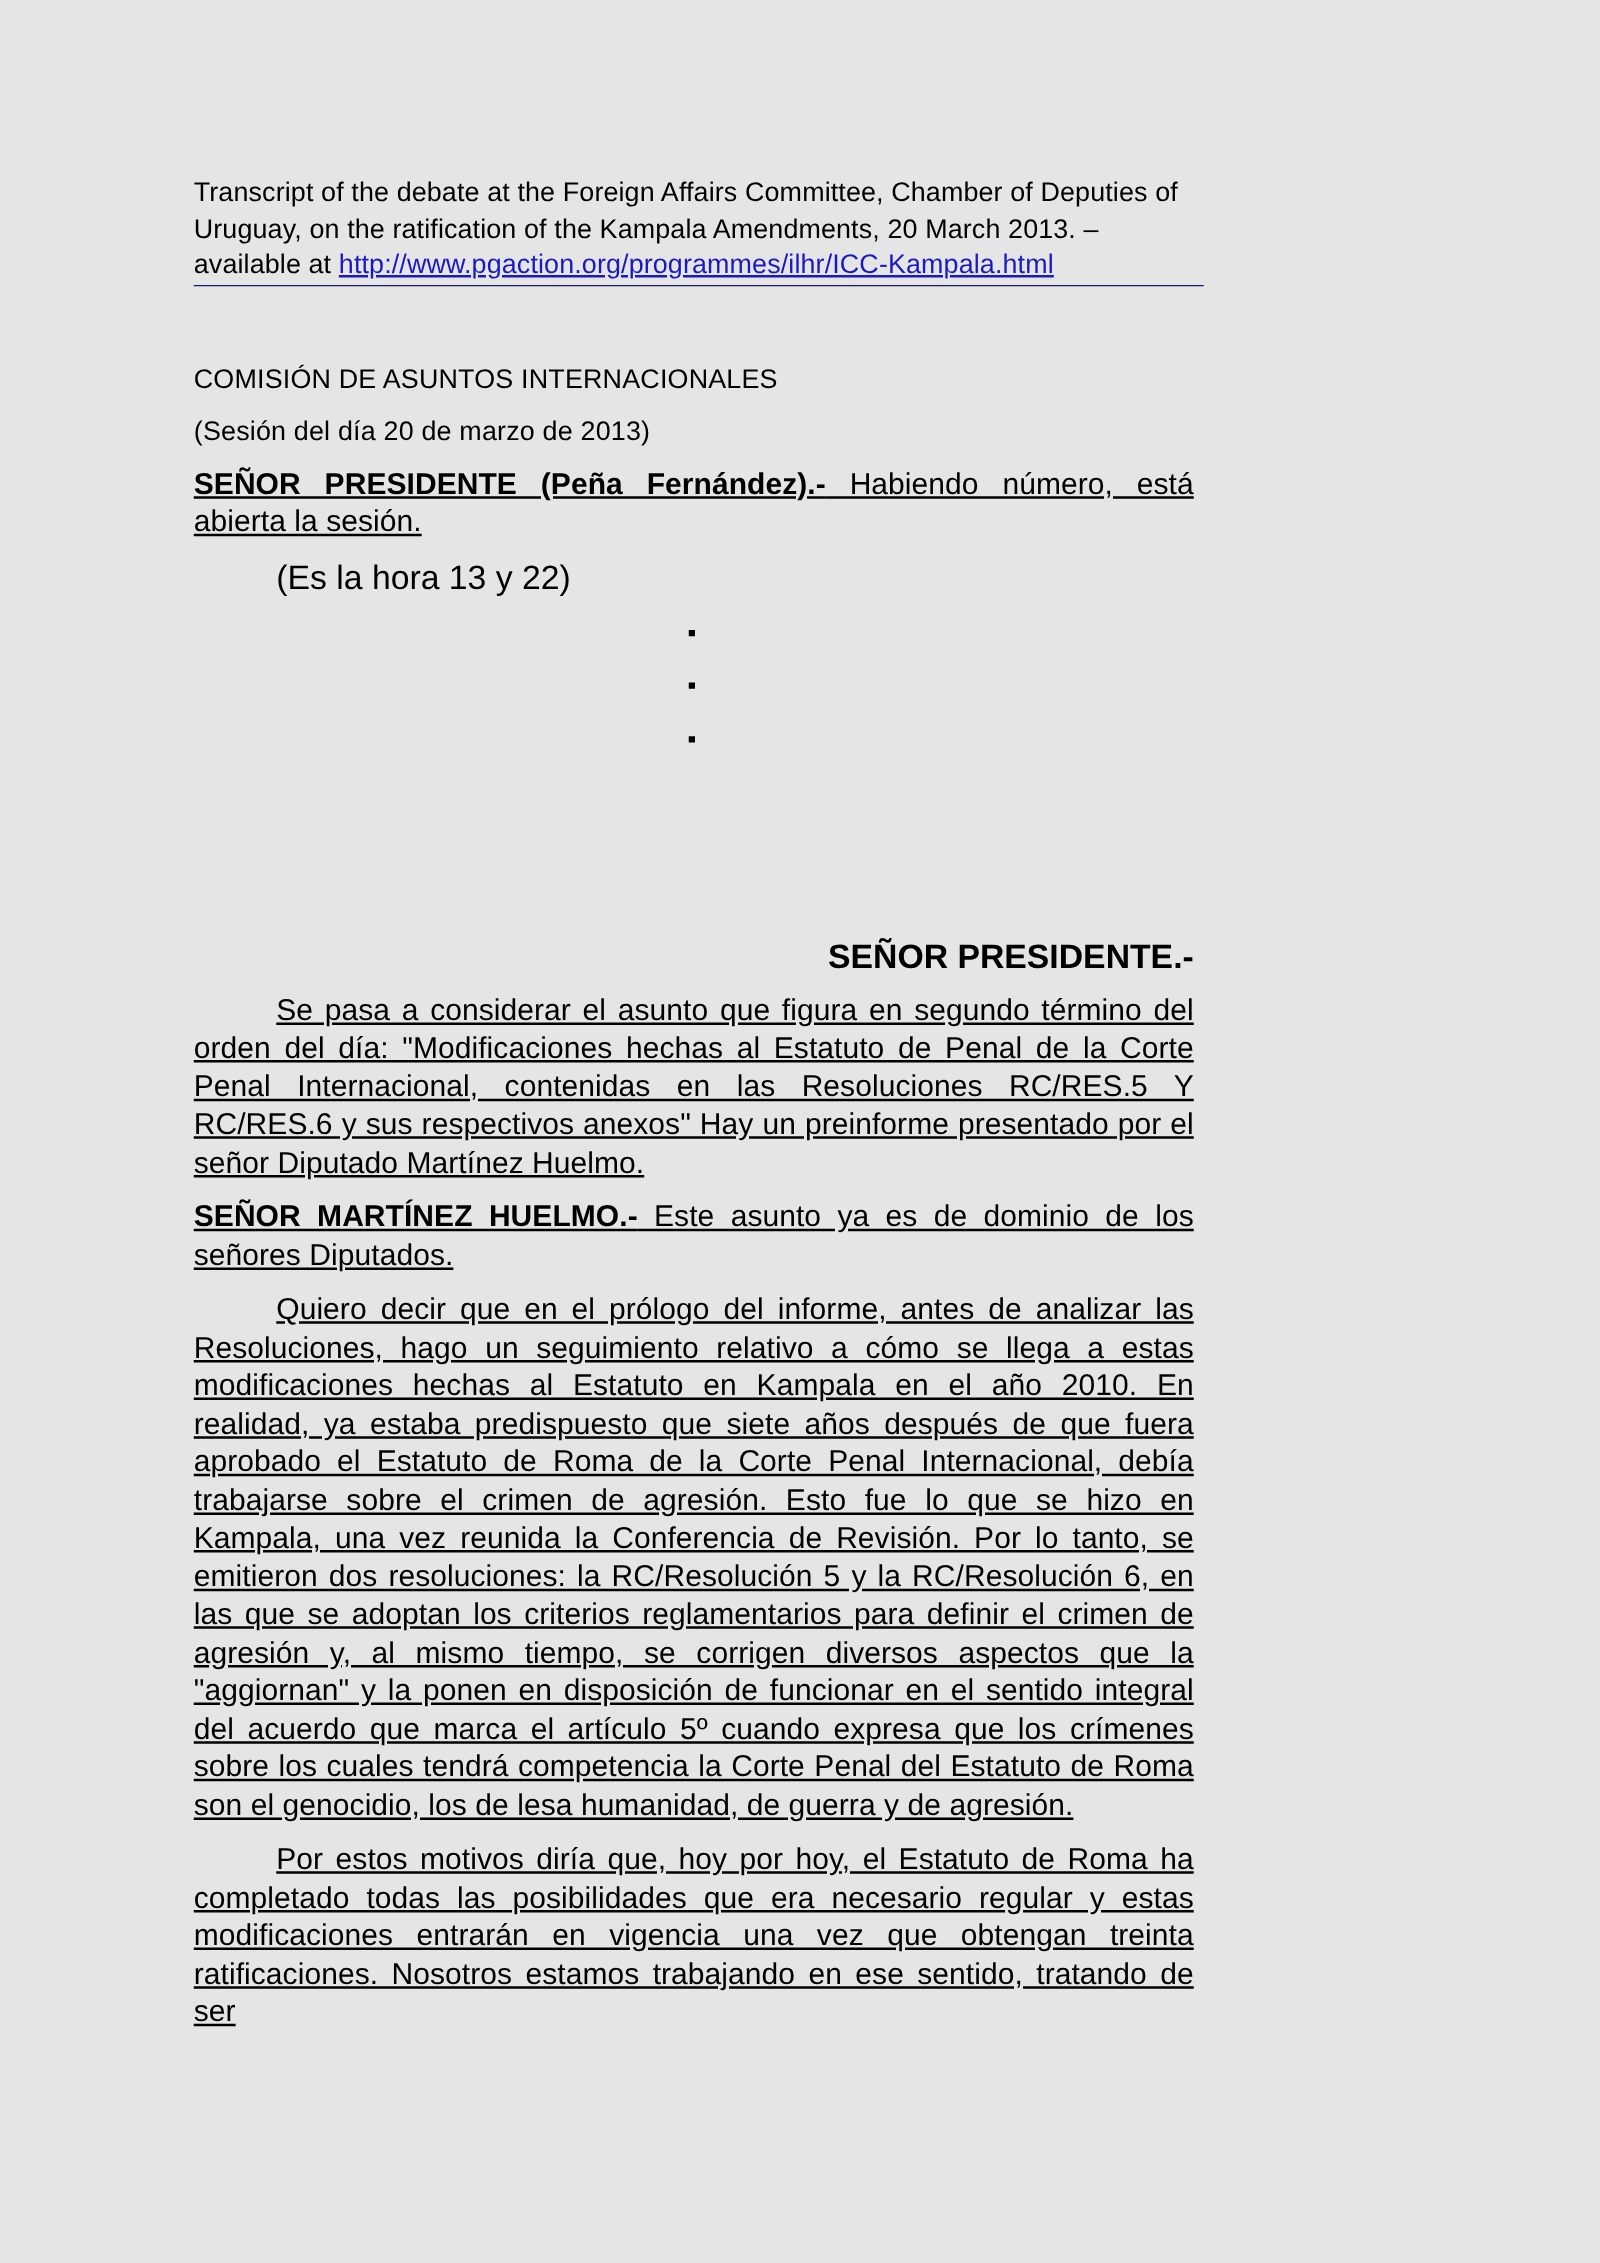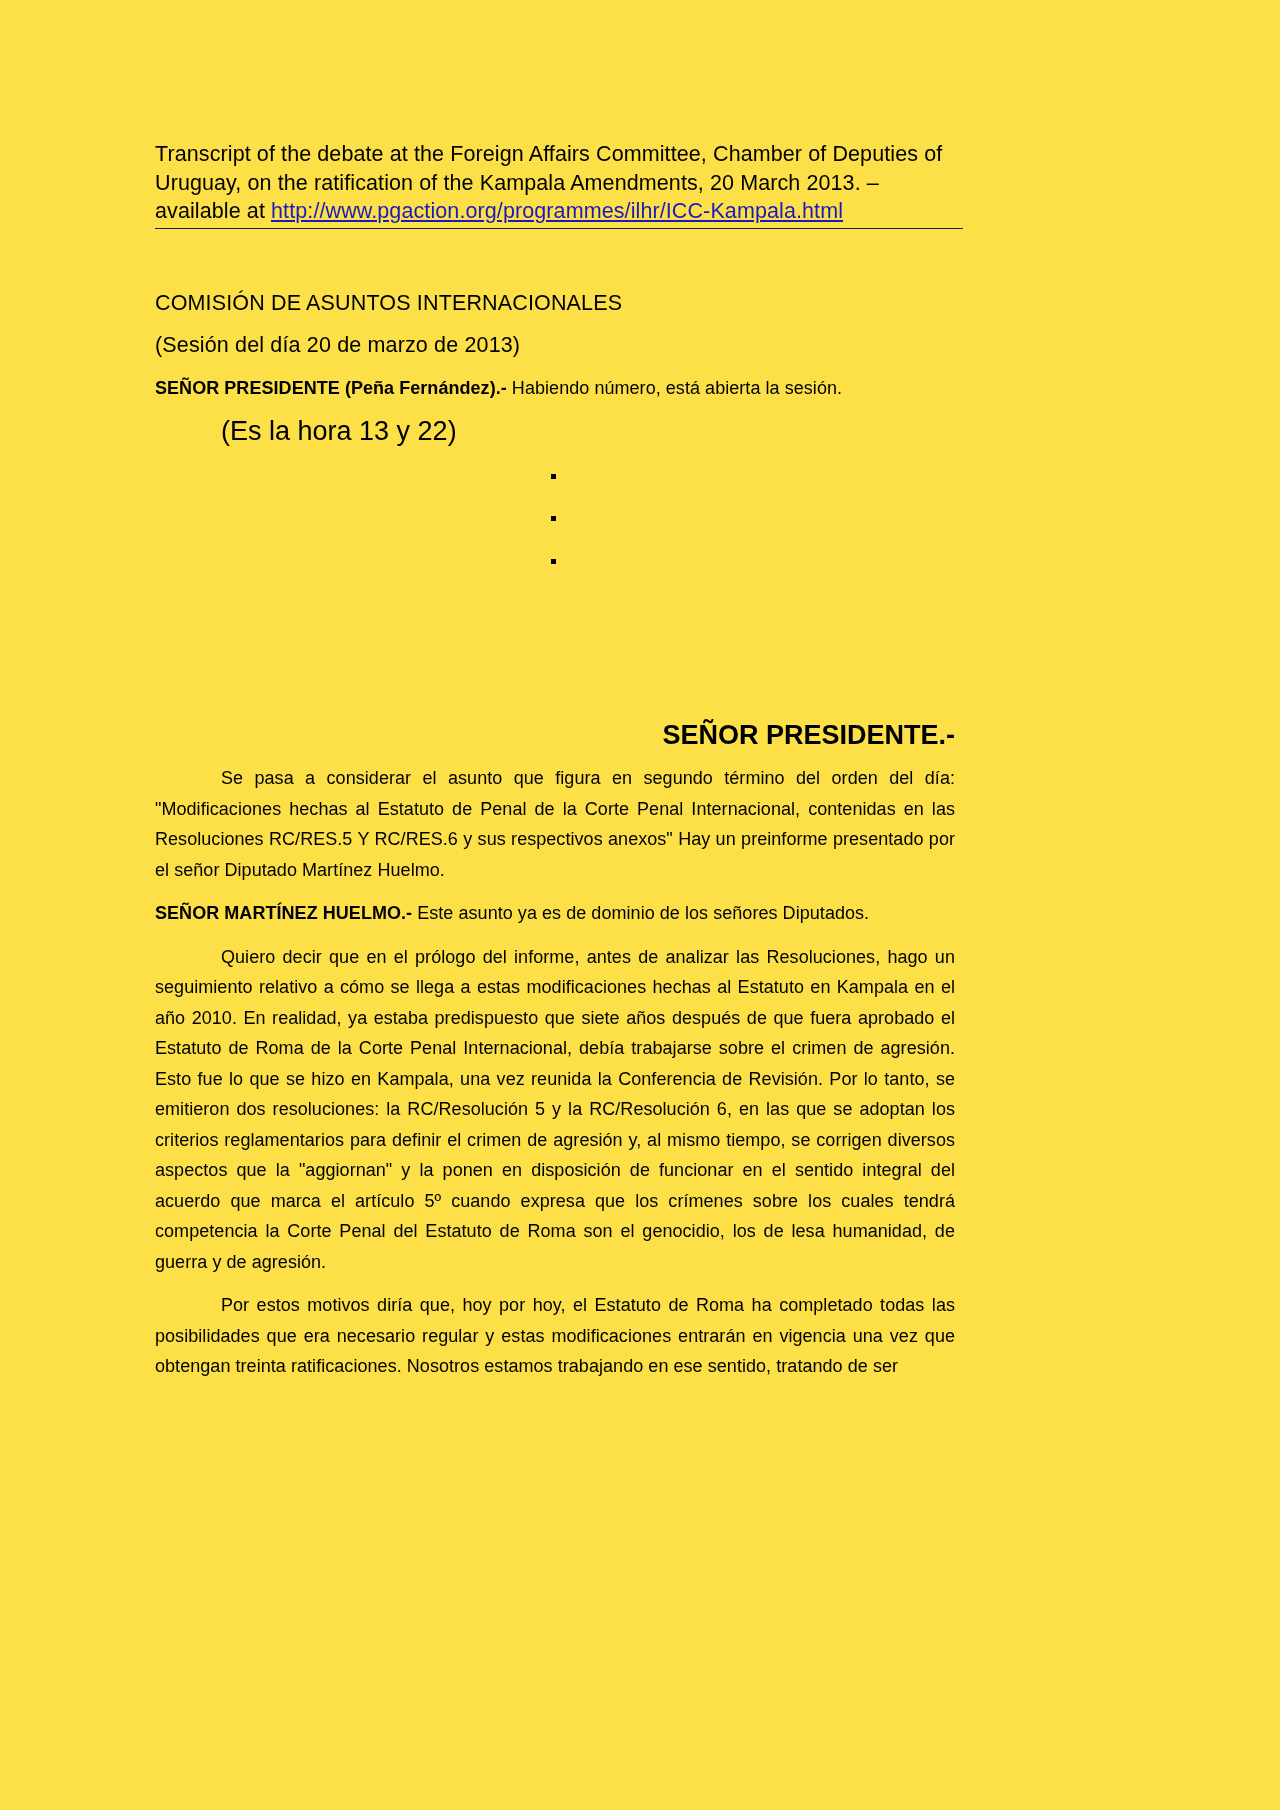--- a/index.html
+++ b/index.html
@@ -10,21 +10,21 @@
   }
   body {
     font-family: "Liberation Sans", sans-serif;
     color: #000000;
   }
   .page {
     position: relative;
     width: 1280px;
     height: 1810px;
     margin: 0 auto;
-    background: #fde047;
+    background: #e5e5e5;
     box-sizing: border-box;
     overflow: hidden;
   }
   .content {
     position: absolute;
     left: 155px;
     top: 140px;
     width: 800px;
   }
 
@@ -51,24 +51,25 @@
     font-size: 21.5px;
     line-height: 29px;
     letter-spacing: 0.15px;
   }
   .spacer-lg { height: 60px; }
   .spacer-sm { height: 13px; }
 
   
   p.body {
     margin: 0;
-    font-size: 18px;
+    font-size: 24px;
     line-height: 30.5px;
     text-align: justify;
     letter-spacing: 0.05px;
+    text-decoration: underline;
   }
   p.indent { text-indent: 66px; }
   .bold { font-weight: bold; text-align: right; }
 
   
   .loose-line {
     font-size: 27px;
     line-height: 30.5px;
     margin: 0;
   }

